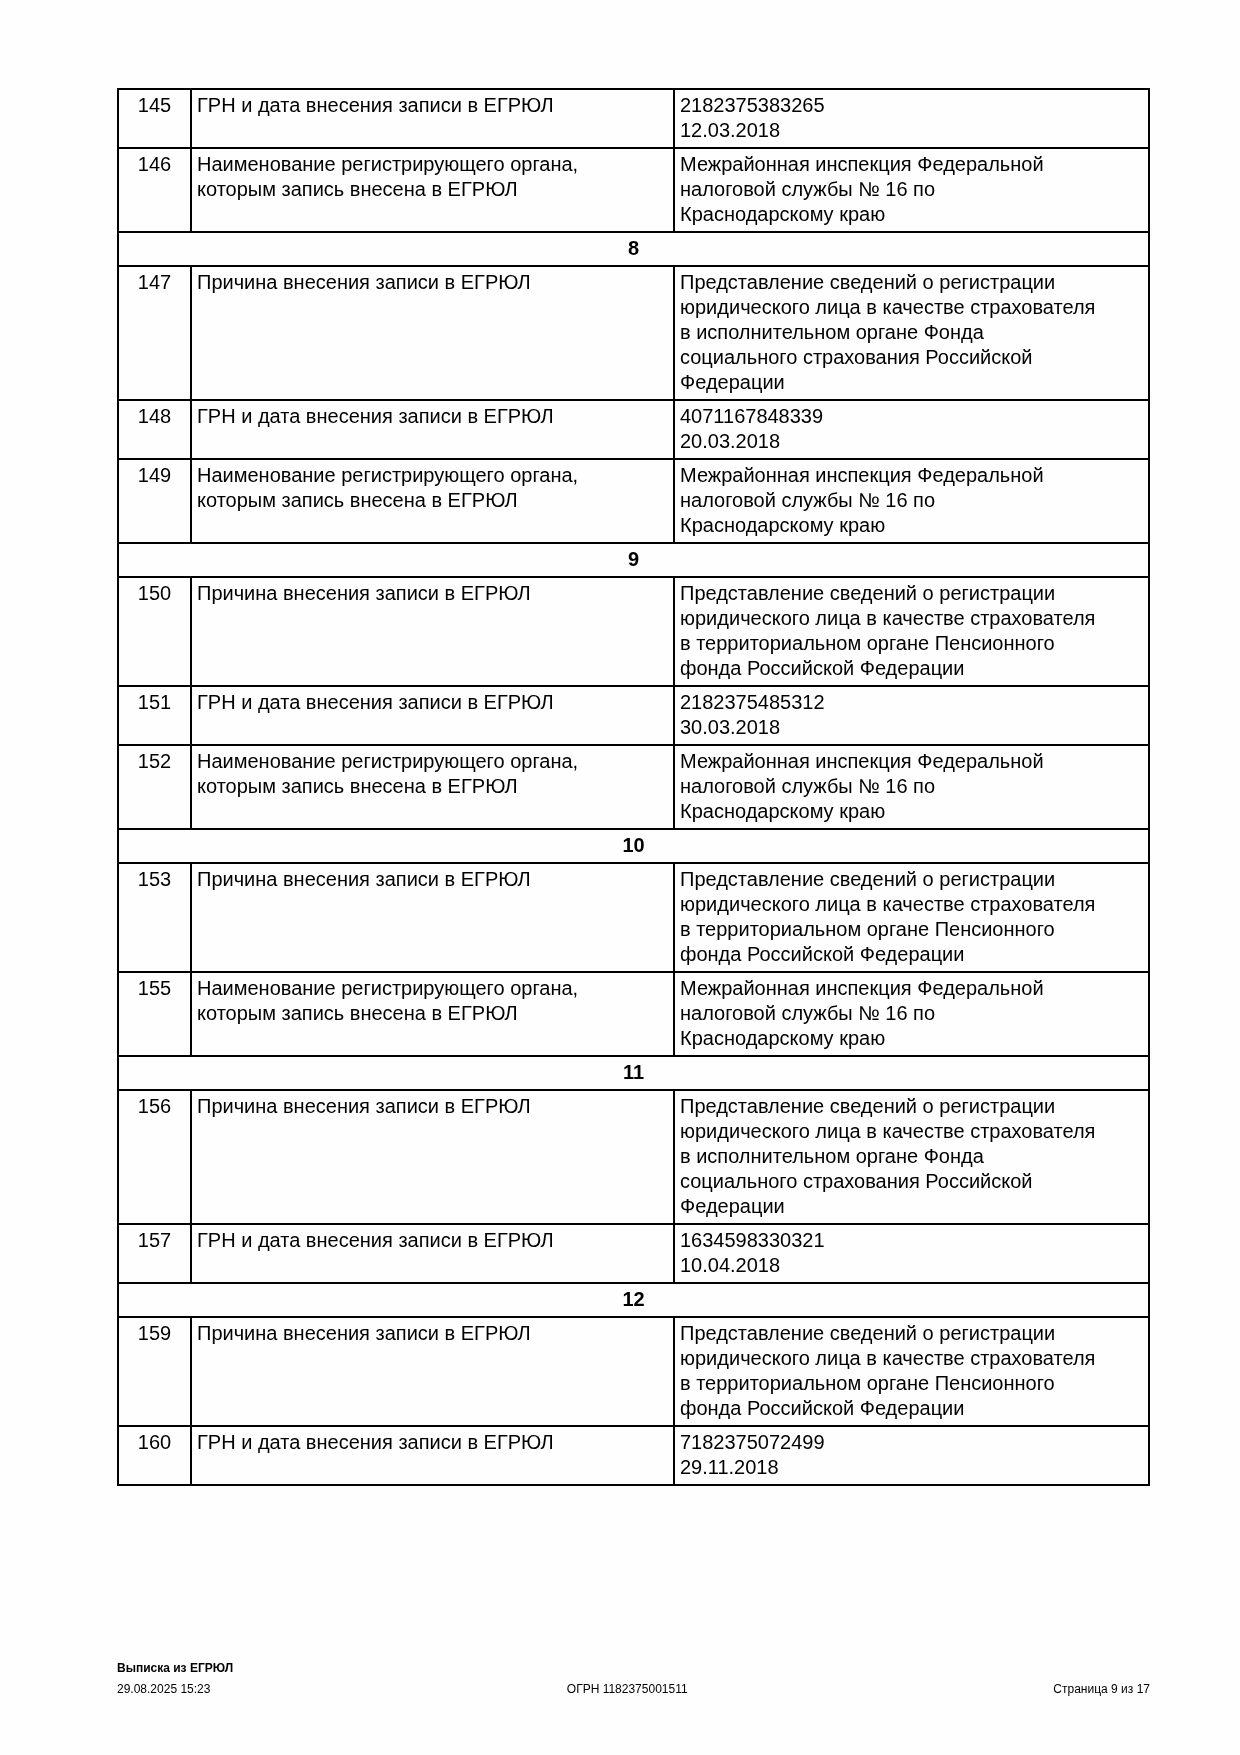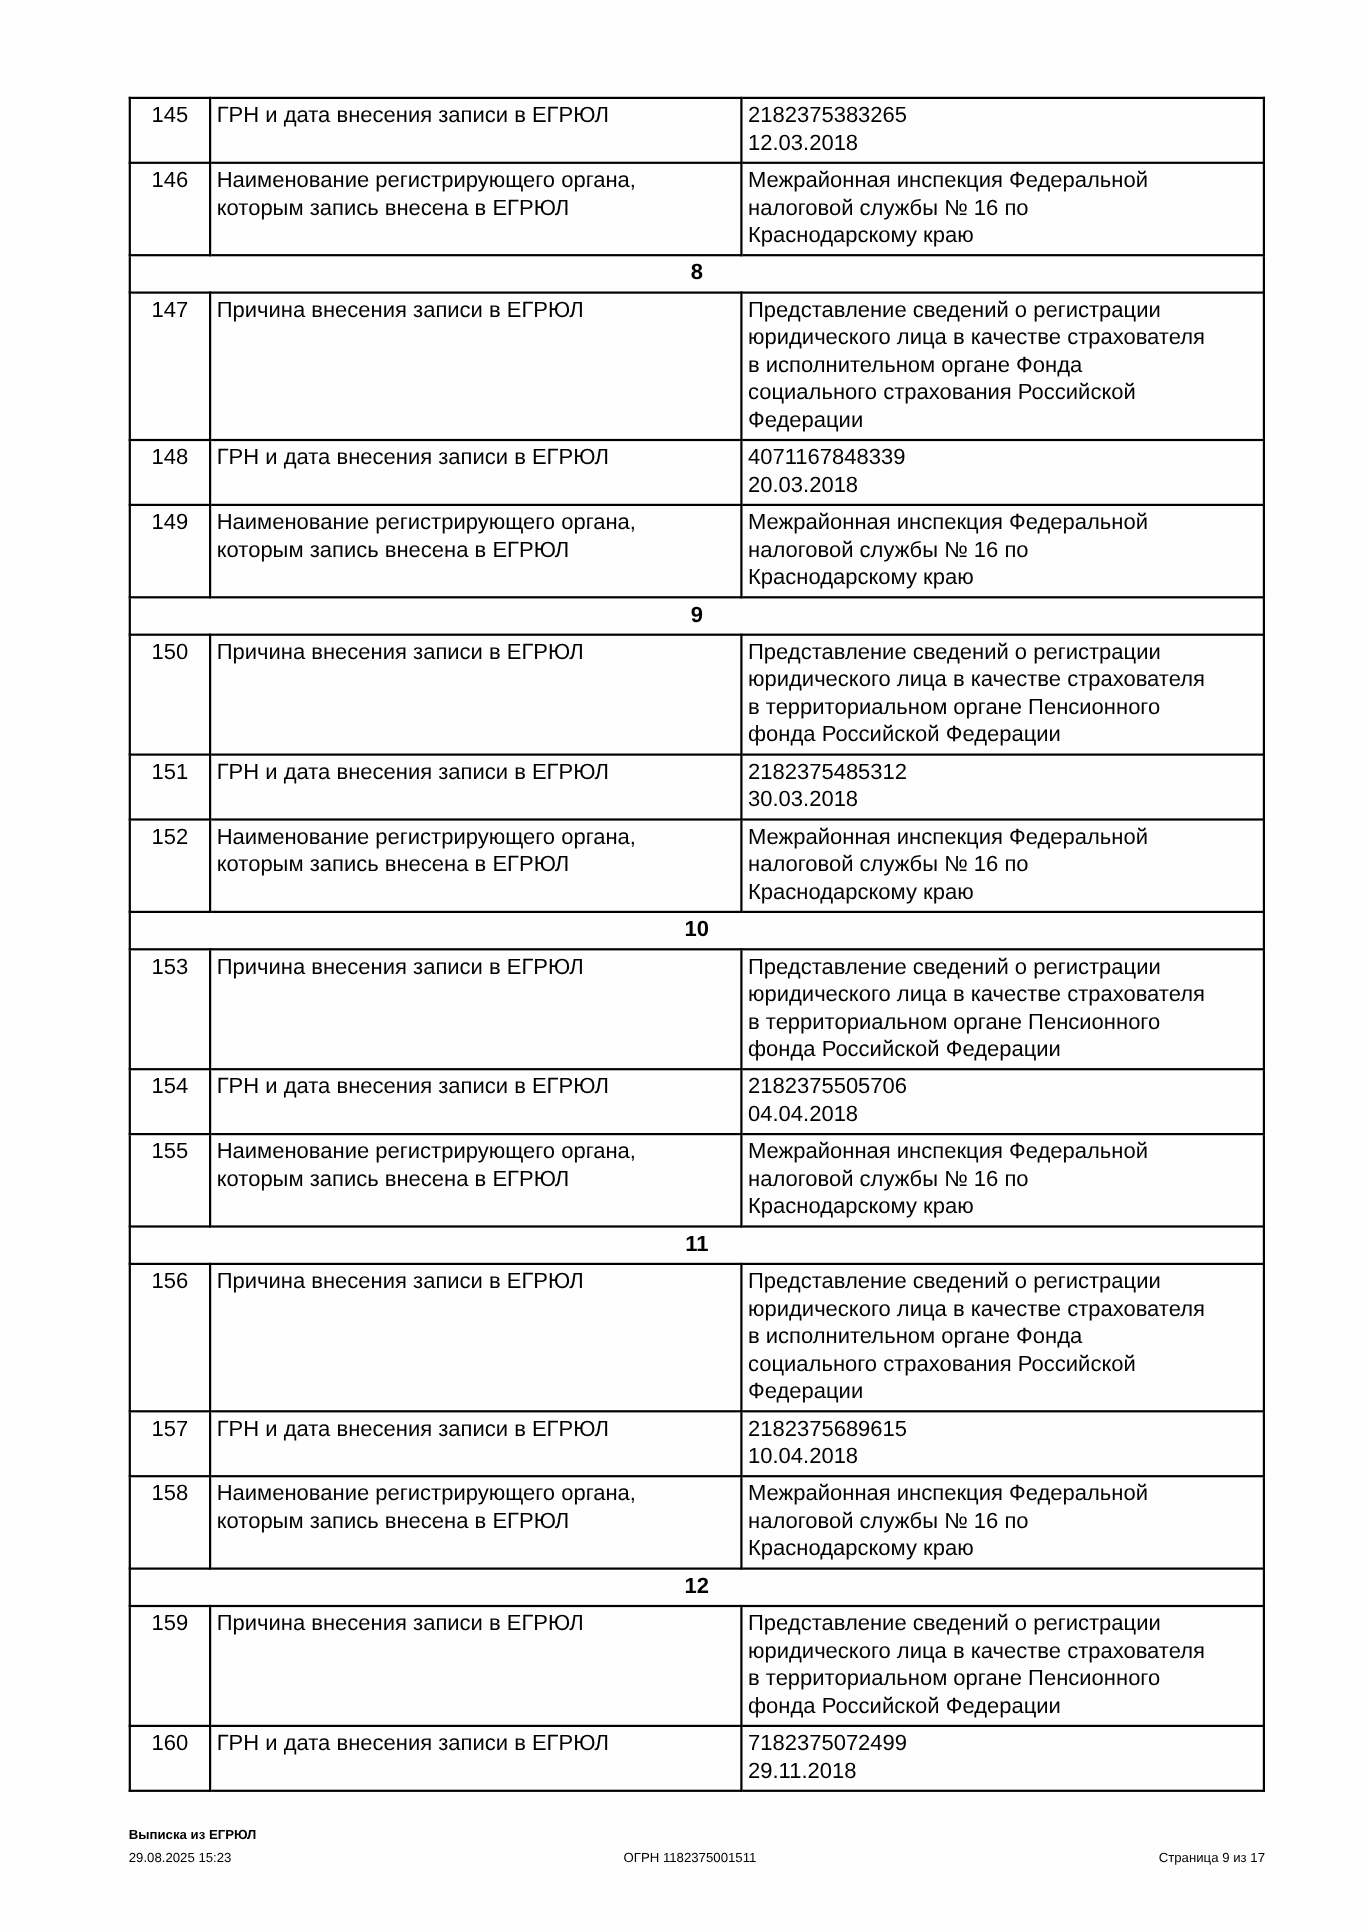--- a/index.html
+++ b/index.html
@@ -186,30 +186,20 @@
             <div class="line">Причина внесения записи в ЕГРЮЛ</div>
           </td>
     <td class="cell-value">
             <div class="line">Представление сведений о регистрации</div>
             <div class="line">юридического лица в качестве страхователя</div>
             <div class="line">в территориальном органе Пенсионного</div>
             <div class="line">фонда Российской Федерации</div>
           </td>
   </tr>
 
-  <tr class="record-row">
-    <td class="cell-num">154</td>
-    <td class="cell-label">
-            <div class="line">ГРН и дата внесения записи в ЕГРЮЛ</div>
-          </td>
-    <td class="cell-value">
-            <div class="line">2182375505706</div>
-            <div class="line">04.04.2018</div>
-          </td>
-  </tr>
 
   <tr class="record-row">
     <td class="cell-num">155</td>
     <td class="cell-label">
             <div class="line">Наименование регистрирующего органа,</div>
             <div class="line">которым запись внесена в ЕГРЮЛ</div>
           </td>
     <td class="cell-value">
             <div class="line">Межрайонная инспекция Федеральной</div>
             <div class="line">налоговой службы № 16 по</div>
@@ -234,37 +224,25 @@
             <div class="line">Федерации</div>
           </td>
   </tr>
 
   <tr class="record-row">
     <td class="cell-num">157</td>
     <td class="cell-label">
             <div class="line">ГРН и дата внесения записи в ЕГРЮЛ</div>
           </td>
     <td class="cell-value">
-            <div class="line">2182375689615</div>
+            <div class="line">1634598330321</div>
             <div class="line">10.04.2018</div>
           </td>
   </tr>
 
-  <tr class="record-row">
-    <td class="cell-num">158</td>
-    <td class="cell-label">
-            <div class="line">Наименование регистрирующего органа,</div>
-            <div class="line">которым запись внесена в ЕГРЮЛ</div>
-          </td>
-    <td class="cell-value">
-            <div class="line">Межрайонная инспекция Федеральной</div>
-            <div class="line">налоговой службы № 16 по</div>
-            <div class="line">Краснодарскому краю</div>
-          </td>
-  </tr>
 
   <tr class="section-row">
     <td class="cell-section" colspan="3">12</td>
   </tr>
 
   <tr class="record-row">
     <td class="cell-num">159</td>
     <td class="cell-label">
             <div class="line">Причина внесения записи в ЕГРЮЛ</div>
           </td>

